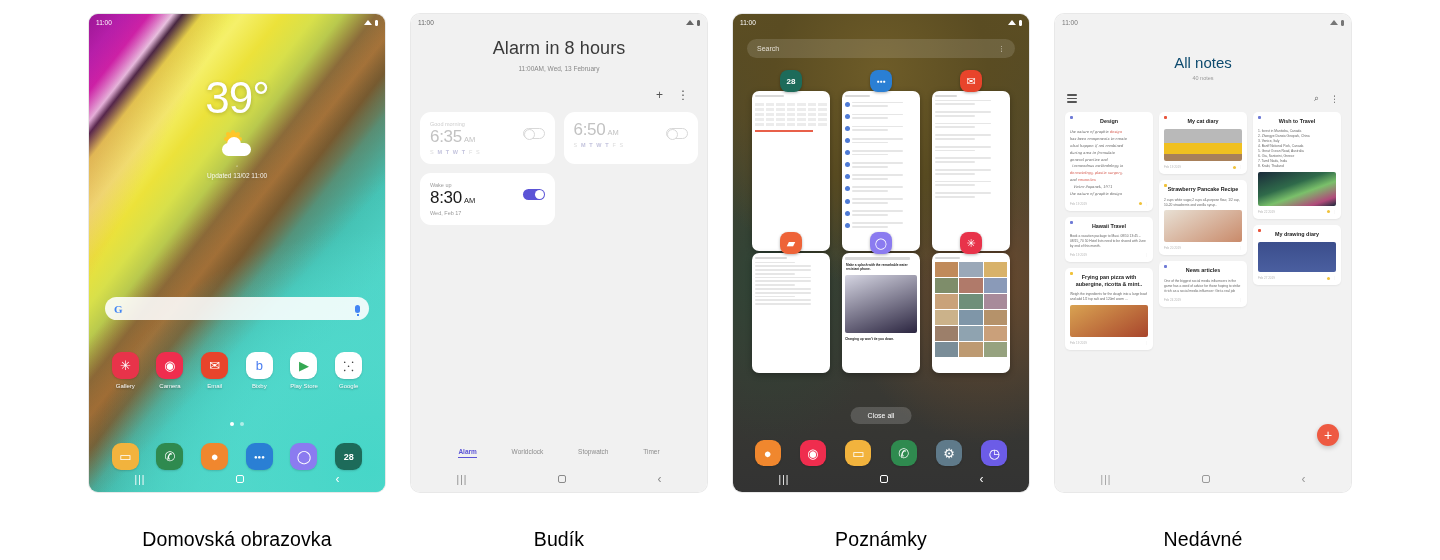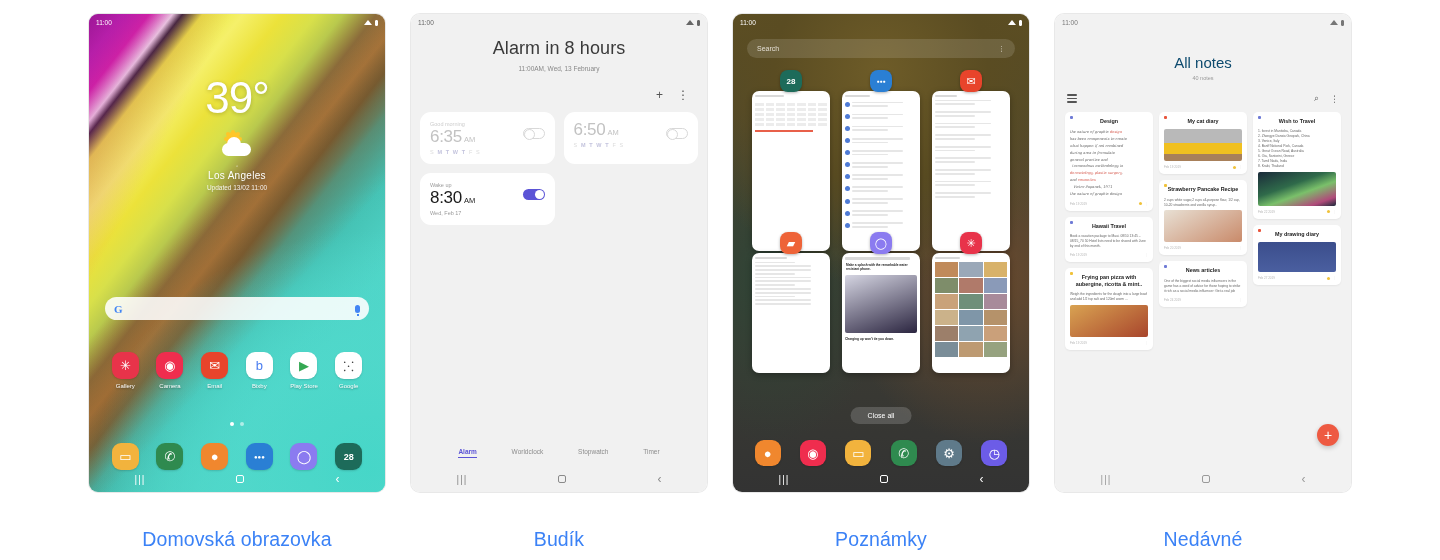--- a/index.html
+++ b/index.html
@@ -26,21 +26,21 @@
   .tablet {
     width: 296px; height: 478px;
     border-radius: 9px;
     overflow: hidden;
     position: relative;
     box-shadow: 0 0 0 1px rgba(0,0,0,0.09);
   }
   .caption {
     margin-top: 36px;
     font-size: 19.5px;
-    color: #3b82f6;
+    color: #000000;
     letter-spacing: .1px;
     text-align: center;
     white-space: nowrap;
   }
 
   
   .statusbar {
     position: absolute; top: 0; left: 0; right: 0;
     height: 17px;
     display: flex; align-items: center;
@@ -337,21 +337,20 @@
           </span>
         </div>
 
         <div class="weather">
           <div class="w-temp">39°</div>
           <div class="w-icon">
             <span class="w-sun"></span>
               <span class="w-cloud"></span>
           </div>
           <div class="w-pin">◦</div>
-          <div class="w-city">Los Angeles</div>
           <div class="w-upd">Updated 13/02 11:00</div>
         </div>
 
         <div class="searchbar">
           <span class="g-logo">G</span>
           <span class="mic"></span>
         </div>
 
         <div class="app-grid">
             <div class="app">

